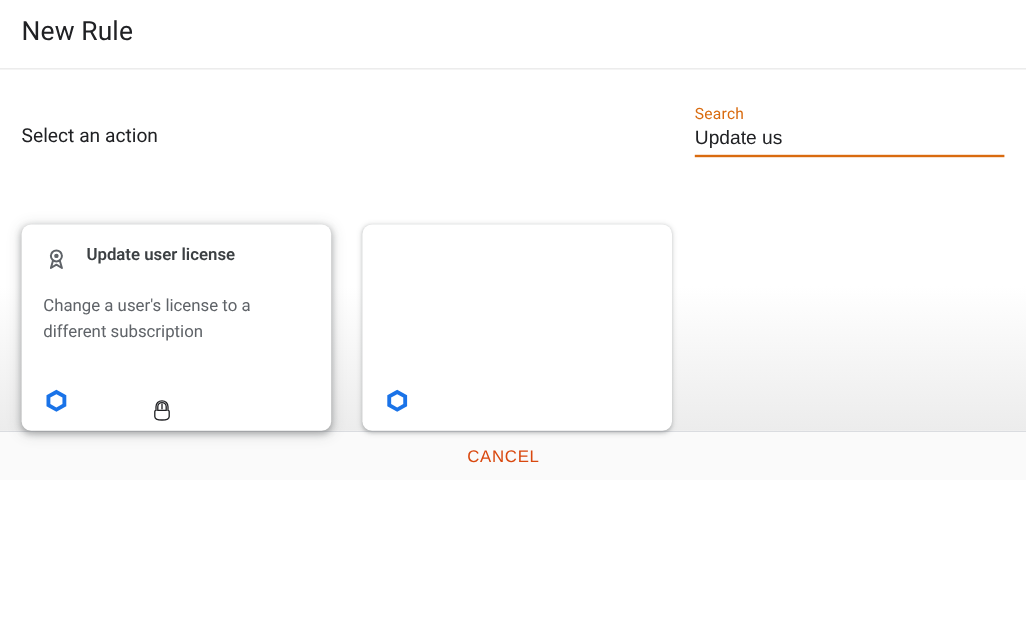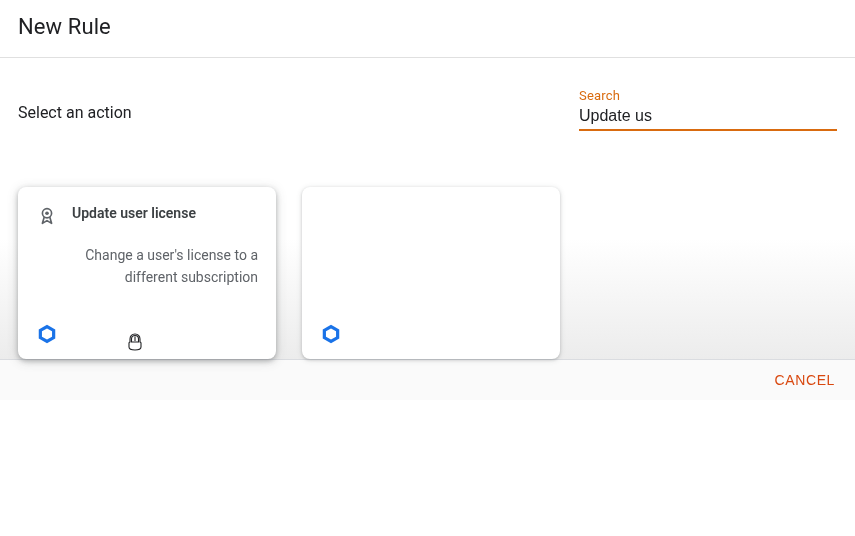--- a/index.html
+++ b/index.html
@@ -12,24 +12,24 @@
   .section-title { font-size: 16px; font-weight: 400; color: #202124; margin-top: 6px; }
   .search-wrap { width: 258px; }
   .search-label { font-size: 13px; color: #d96b0f; letter-spacing: 0.2px; }
   .search-input { width: 100%; border: none; border-bottom: 2px solid #d96b0f; font-size: 16px; padding: 4px 0 4px 0; outline: none; color: #202124; background: transparent; }
   .cards { display: flex; gap: 26px; margin-top: 56px; }
   .card { width: 258px; height: 172px; background: #fff; border-radius: 8px; box-shadow: 0 1px 3px rgba(60,64,67,0.25), 0 1px 6px rgba(60,64,67,0.12); padding: 18px 18px 14px 18px; position: relative; cursor: pointer; }
   .card.selected { box-shadow: 0 2px 5px rgba(60,64,67,0.35), 0 2px 12px rgba(60,64,67,0.18); }
   .card-head { display: flex; align-items: flex-start; gap: 14px; }
   .card-icon { width: 22px; height: 22px; color: #5f6368; flex-shrink: 0; }
   .card-title { font-size: 14px; font-weight: 600; color: #3c4043; white-space: nowrap; overflow: hidden; text-overflow: ellipsis; }
-  .card-desc { margin-top: 18px; font-size: 14px; color: #5f6368; line-height: 1.55; text-align: right; }
+  .card-desc { margin-top: 18px; font-size: 14px; color: #5f6368; line-height: 1.55; }
   .card-badge { position: absolute; bottom: 14px; left: 18px; width: 22px; height: 22px; }
   .cursor { position: absolute; left: 127px; top: 275px; width: 16px; height: 18px; pointer-events: none; }
-  .footer { height: 50px; border-top: 1px solid #dadce0; background: #fafafa; display: flex; justify-content: flex-end; align-items: center; padding-right: 16px; }
+  .footer { height: 50px; border-top: 1px solid #dadce0; background: #fafafa; display: flex; justify-content: center; align-items: center; padding-right: 16px; }
   .btn { font-size: 14px; font-weight: 500; letter-spacing: 0.6px; background: none; border: none; cursor: pointer; padding: 8px 4px; }
   .btn-cancel { color: #d9480f; }
   .btn-review { color: #9aa0a6; }
 </style>
 </head>
 <body>
 
 <div class="page">
   <div class="header">
     <h1>New Rule</h1>

